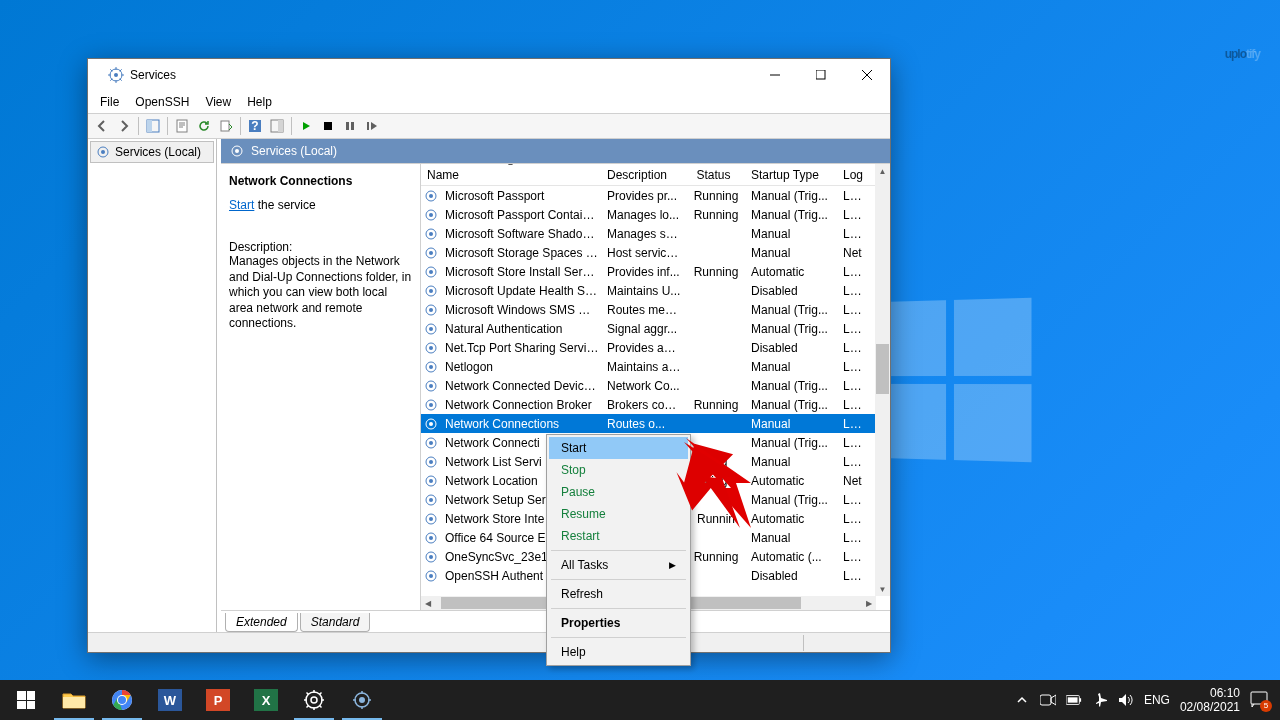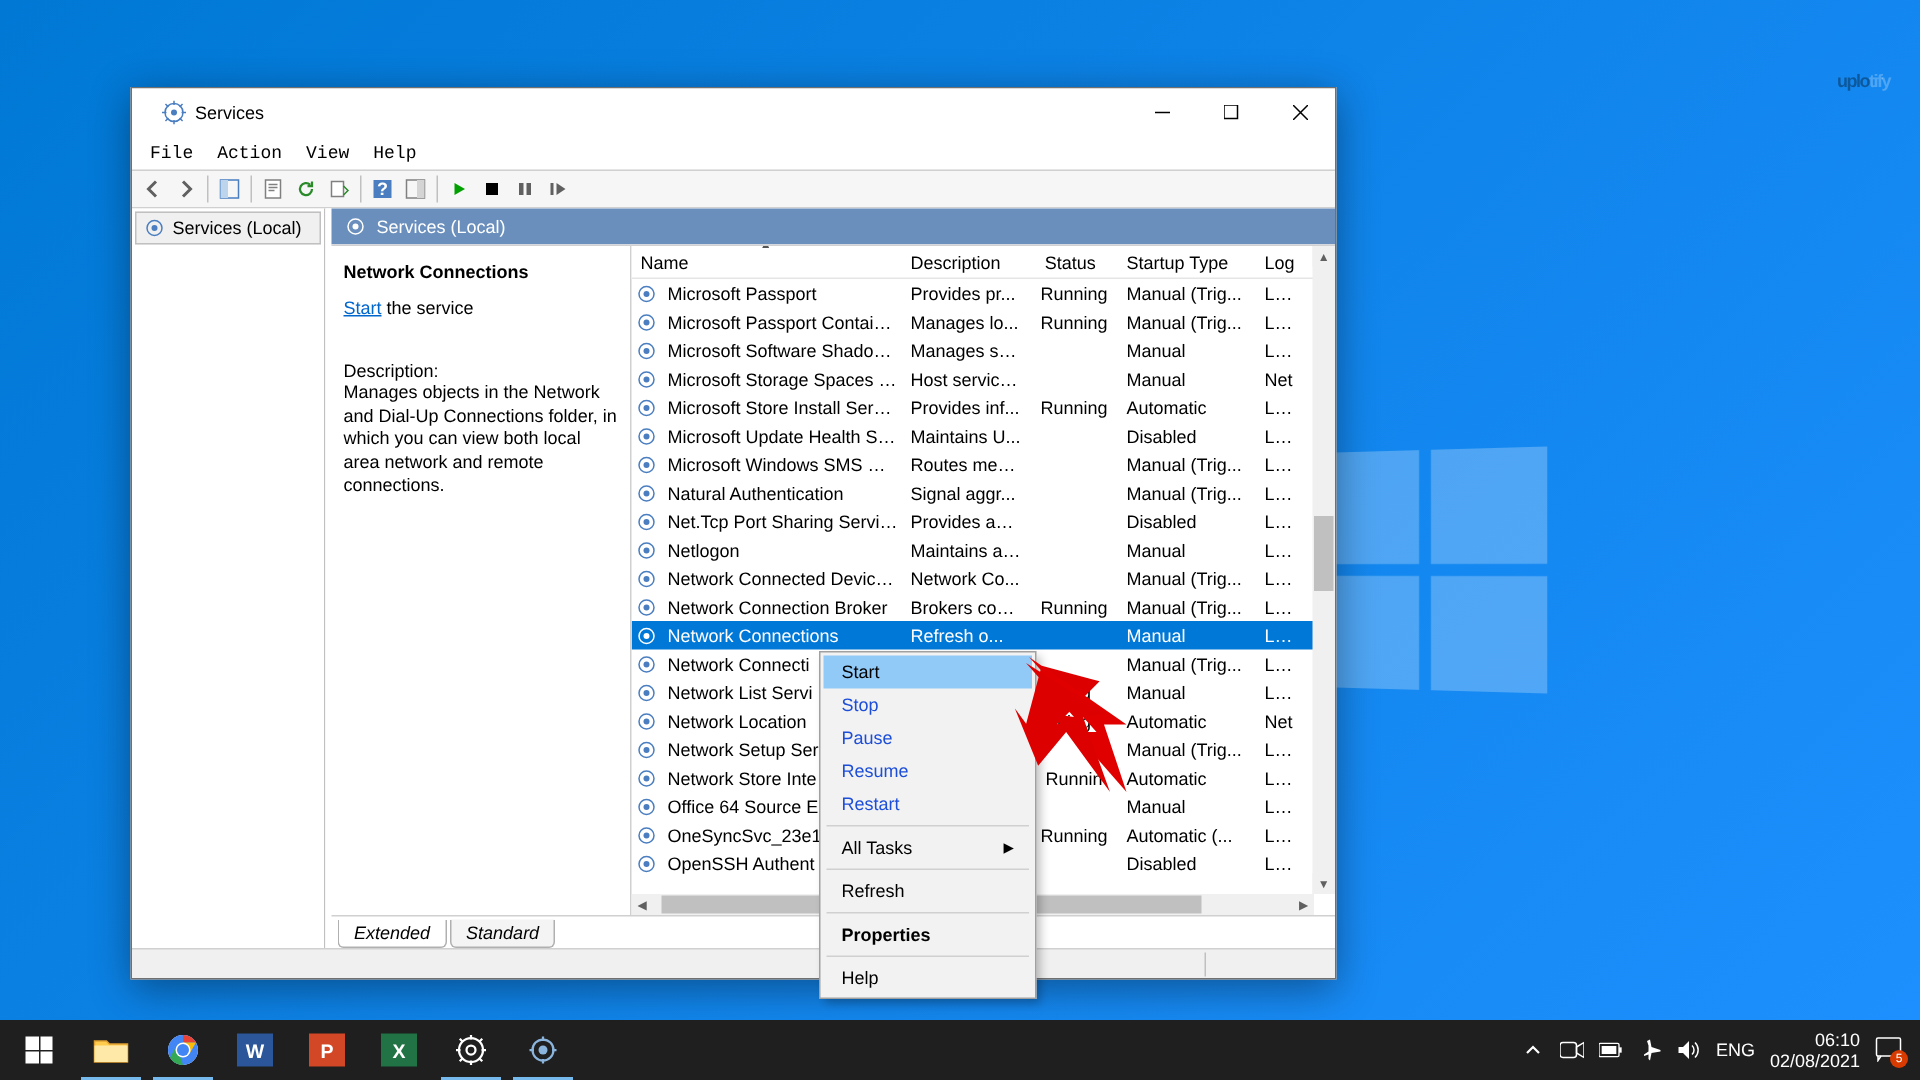--- a/index.html
+++ b/index.html
@@ -15,21 +15,21 @@
 
 
 .window { position: absolute; left: 87px; top: 58px; width: 804px; height: 595px; background: #fff; border: 1px solid #707070; box-shadow: 0 6px 26px rgba(0,0,0,0.4); display: flex; flex-direction: column; }
 .titlebar { height: 32px; display: flex; align-items: center; padding-left: 20px; background: #fff; }
 .titlebar-icon { width: 16px; height: 16px; margin-right: 6px; }
 .titlebar-text { flex: 1; font-size: 12px; }
 .titlebar-btns { display: flex; }
 .titlebar-btn { width: 46px; height: 32px; display: flex; align-items: center; justify-content: center; font-size: 12px; }
 
 .menubar { height: 22px; display: flex; align-items: center; padding: 0 4px; }
-.menubar-item { padding: 2px 8px; font-family: Liberation Mono, monospace; }
+.menubar-item { padding: 2px 8px; }
 
 .toolbar { height: 26px; display: flex; align-items: center; padding: 0 4px; gap: 2px; border-top: 1px solid #d0d0d0; border-bottom: 1px solid #d0d0d0; background: #f6f6f6; }
 .tool-btn { width: 20px; height: 20px; display: flex; align-items: center; justify-content: center; border: 1px solid transparent; }
 .tool-sep { width: 1px; height: 18px; background: #c0c0c0; margin: 0 2px; }
 
 .body-area { flex: 1; display: flex; position: relative; }
 .tree-pane { width: 129px; border-right: 1px solid #c0c0c0; background: #fff; padding: 2px; }
 .tree-item { display: flex; align-items: center; padding: 2px 4px; background: #f0f0f0; border: 1px solid #c0c0c0; }
 .tree-item-icon { width: 16px; height: 16px; margin-right: 4px; }
 .tree-item-text { font-size: 12px; }
@@ -76,21 +76,21 @@
 .tab { padding: 2px 10px; border: 1px solid #b0b0b0; border-radius: 0 0 4px 4px; margin-right: 2px; background: #f4f4f4; font-size: 12px; border-top: none; }
 .tab.active { background: #fff; font-weight: normal; }
 
 .statusbar { height: 20px; border-top: 1px solid #d0d0d0; display: flex; align-items: center; padding: 0 6px; font-size: 12px; background: #f0f0f0; }
 .statusbar-sep { width: 1px; height: 16px; background: #c0c0c0; margin-left: auto; margin-right: 80px; }
 
 
 .context-menu { position: absolute; left: 546px; top: 434px; width: 145px; background: #f2f2f2; border: 1px solid #a0a0a0; box-shadow: 3px 3px 6px rgba(0,0,0,0.25); z-index: 100; padding: 2px; }
 .ctx-item { padding: 4px 12px; font-size: 12px; cursor: default; display: flex; justify-content: space-between; align-items: center; }
 .ctx-item.highlight { background: #91c9f7; }
-.ctx-item.disabled { color: #1d4ed8; }
+.ctx-item.disabled { color: #15803d; }
 .ctx-item.bold { font-weight: bold; }
 .ctx-sep { height: 1px; background: #d0d0d0; margin: 3px 2px; }
 .ctx-arrow { font-size: 9px; }
 
 
 .red-arrow { position: absolute; left: 676px; top: 438px; z-index: 200; pointer-events: none; }
 
 
 .gear-icon { width: 16px; height: 16px; }
 
@@ -151,21 +151,21 @@
       <div class="titlebar-btn close">
           <svg width="10" height="10" viewBox="0 0 10 10">
             <path d="M0 0l10 10M10 0L0 10" stroke="#000"></path>
           </svg>
         </div>
     </div>
   </div>
 
   <div class="menubar">
     <div class="menubar-item">File</div>
-    <div class="menubar-item">Action</div>
+    <div class="menubar-item">OpenSSH</div>
     <div class="menubar-item">View</div>
     <div class="menubar-item">Help</div>
   </div>
 
   <div class="toolbar">
     <div class="tool-btn">
         <svg width="14" height="14" viewBox="0 0 14 14">
           <path d="M9 2L4 7l5 5" fill="none" stroke="#606060" stroke-width="2"></path>
         </svg>
       </div>
@@ -408,21 +408,21 @@
     <div class="list-cell col-status">Running</div>
     <div class="list-cell col-startup">Manual (Trig...</div>
     <div class="list-cell col-log">Loca</div>
               </div>
               <div class="list-row selected">
     <svg class="row-icon" viewBox="0 0 16 16">
                   <circle cx="8" cy="8" r="5" fill="none" stroke="#fff"></circle>
                   <circle cx="8" cy="8" r="2" fill="#fff"></circle>
                 </svg>
     <div class="list-cell col-name" style="width:162px">Network Connections</div>
-    <div class="list-cell col-desc">Refresh o...</div>
+    <div class="list-cell col-desc">Routes o...</div>
     <div class="list-cell col-status"></div>
     <div class="list-cell col-startup">Manual</div>
     <div class="list-cell col-log">Loca</div>
               </div>
               <div class="list-row">
     <svg class="row-icon" viewBox="0 0 16 16">
                   <circle cx="8" cy="8" r="5" fill="none" stroke="#4a7ec0"></circle>
                   <circle cx="8" cy="8" r="2" fill="#4a7ec0"></circle>
                 </svg>
     <div class="list-cell col-name" style="width:162px">Network Connecti</div>

